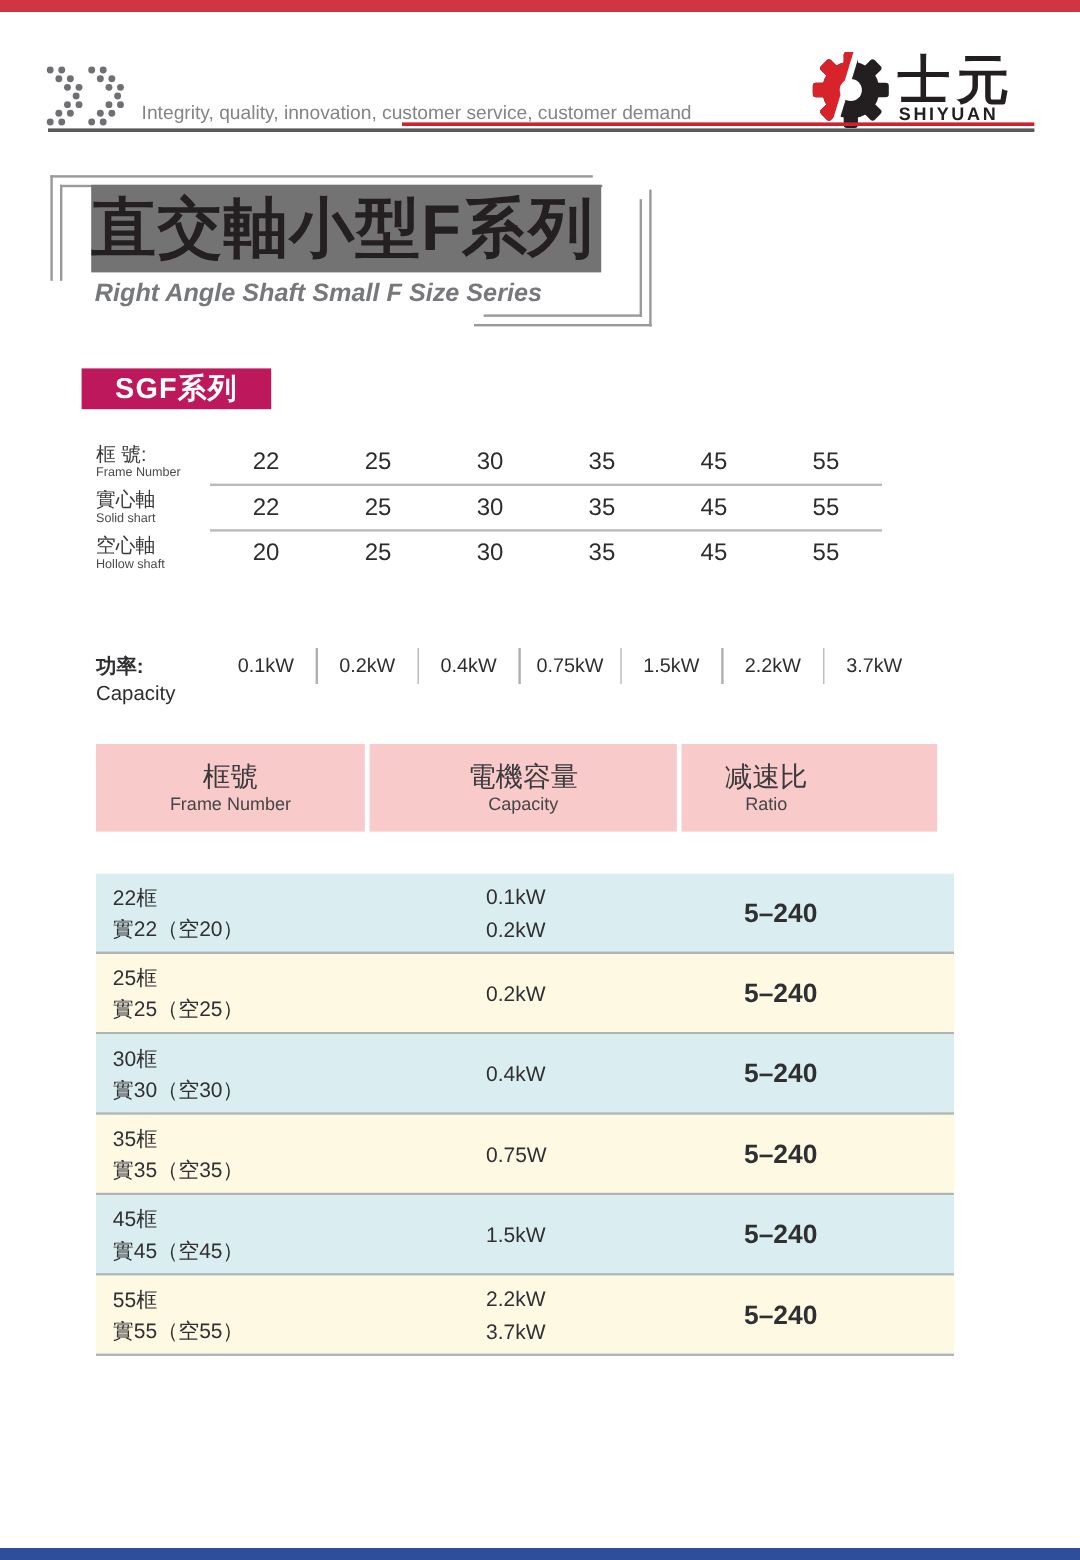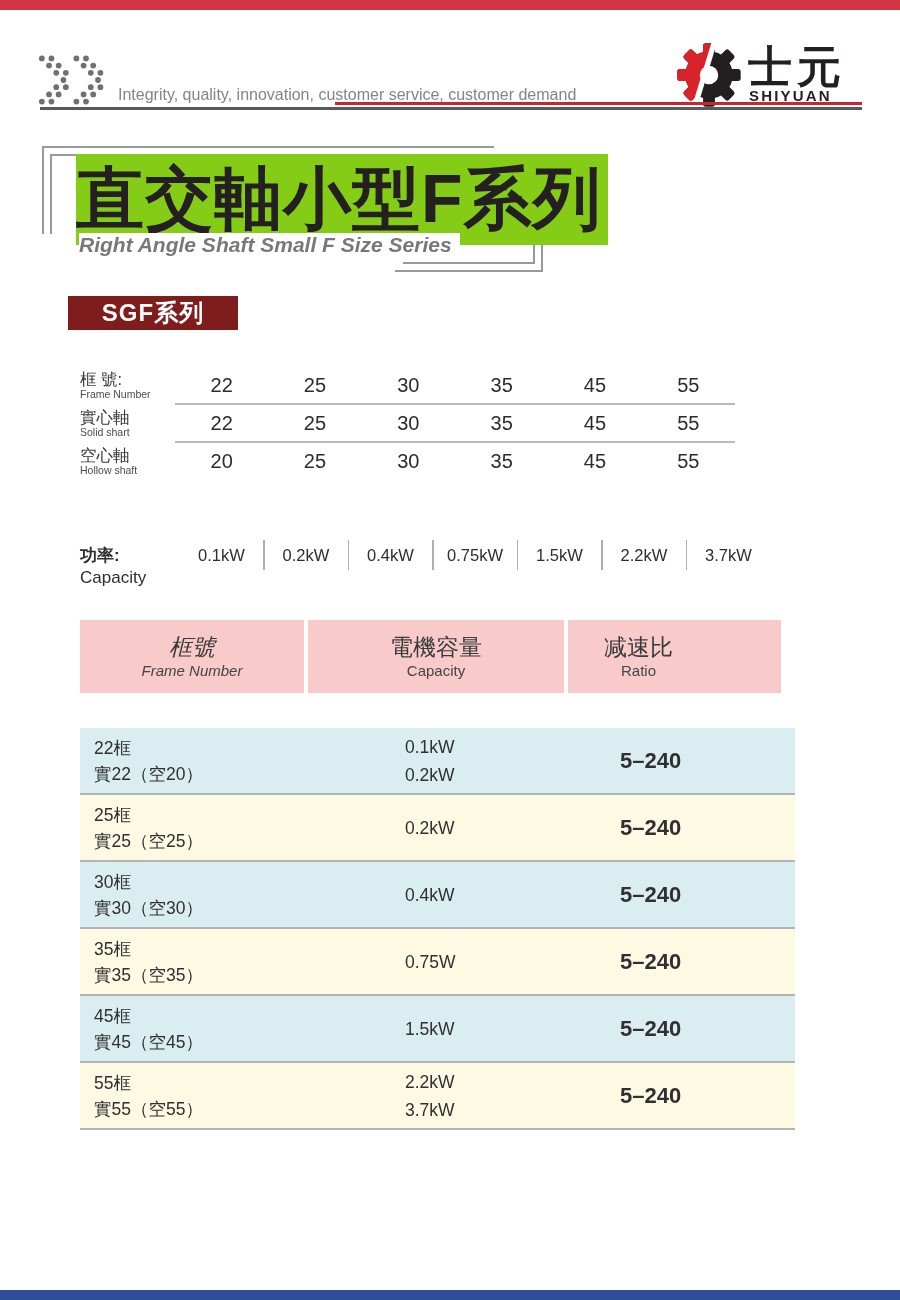--- a/index.html
+++ b/index.html
@@ -22,25 +22,25 @@
   .logo-en { position: absolute; left: 749px; top: 87px; font-size: 15px; font-weight: 800; color: #231f20; letter-spacing: 2.2px; }
   .rule-gray { position: absolute; left: 40px; top: 107px; width: 822px; height: 2.5px; background: #58595b; }
   .rule-red  { position: absolute; left: 335px; top: 102px; width: 527px; height: 2.5px; background: #cf2130; }
 
   
   .brk { position: absolute; }
   .brk.tl1 { left: 42px; top: 146px; width: 452px; height: 88px; border-top: 2px solid #98999b; border-left: 2px solid #98999b; }
   .brk.tl2 { left: 50px; top: 154px; width: 452px; height: 80px; border-top: 2px solid #98999b; border-left: 2px solid #98999b; }
   .brk.br1 { left: 395px; top: 158px; width: 148px; height: 114px; border-bottom: 2px solid #98999b; border-right: 2px solid #98999b; }
   .brk.br2 { left: 403px; top: 166px; width: 132px; height: 98px; border-bottom: 2px solid #98999b; border-right: 2px solid #98999b; }
-  .title-zh { position: absolute; left: 76px; top: 154px; font-size: 68px; font-weight: 900; color: #242021; letter-spacing: 1px; background: #84cc16; padding-right: 6px; }
+  .title-zh { position: absolute; left: 76px; top: 154px; font-size: 54px; font-weight: 900; color: #242021; letter-spacing: 1px; background: #737373; padding-right: 6px; }
   .title-en { position: absolute; left: 79px; top: 233px; font-size: 21px; font-weight: bold; font-style: italic; color: #77787b; background: #fff; padding-right: 8px; }
 
   
-  .badge { position: absolute; left: 68px; top: 296px; width: 170px; height: 34px; background: #7f1d1d;
+  .badge { position: absolute; left: 68px; top: 307px; width: 158px; height: 34px; background: #be185d;
            color: #ffffff; font-size: 24px; font-weight: bold; display: flex; align-items: center; justify-content: center; letter-spacing: 1px; }
 
   
   .spec { position: absolute; left: 80px; top: 366px; width: 655px; }
   .spec-row { position: relative; display: flex; align-items: center; height: 38px; }
   .spec-label { width: 95px; line-height: 1.1; }
   .spec-label .zh { font-size: 16.5px; color: #39393b; }
   .spec-label .en { font-size: 10.5px; color: #4b4b4d; margin-top: 1px; }
   .spec-val { flex: 1; text-align: center; font-size: 20px; color: #2c2c2e; }
   .spec-sep { position: absolute; left: 95px; right: 0; bottom: -1px; height: 2px; background: #b9babc; }
@@ -53,21 +53,21 @@
   .cap-vals { flex: 1; display: flex; align-items: center; }
   .cap-val { flex: 1; text-align: center; font-size: 16.5px; color: #2e2e30; }
   .cap-sep { width: 1.5px; height: 30px; background: #adafb1; }
 
   
   .rtable { position: absolute; left: 80px; top: 620px; width: 715px; }
   .rt-head { display: flex; height: 73px; }
   .rt-hcell { background: #f8caca; display: flex; flex-direction: column; justify-content: center; align-items: center; line-height: 1.25; }
   .rt-hcell .zh { font-size: 23px; color: #3a3a3c; }
   .rt-hcell .en { font-size: 15px; color: #454547; }
-  .hc1 { width: 224px; margin-right: 4px; font-style: italic; }
+  .hc1 { width: 224px; margin-right: 4px; }
   .hc2 { width: 256px; margin-right: 4px; }
   .hc3 { width: 213px; align-items: flex-start; padding-left: 36px; }
   .hc3 .inner { display: inline-block; text-align: center; }
   .rt-body { margin-top: 35px; }
   .rt-row { display: flex; align-items: center; height: 67px; border-bottom: 2px solid #b2b5b6; }
   .rt-row.blue { background: #daeef1; }
   .rt-row.yellow { background: #fdf9e3; }
   .rc1 { width: 242px; padding-left: 14px; font-size: 17.5px; color: #303032; line-height: 26px; }
   .rc2 { width: 260px; padding-left: 83px; font-size: 17.5px; color: #303032; line-height: 28px; }
   .rc3 { flex: 1; padding-left: 38px; font-size: 22px; color: #303032; font-weight: bold; }

